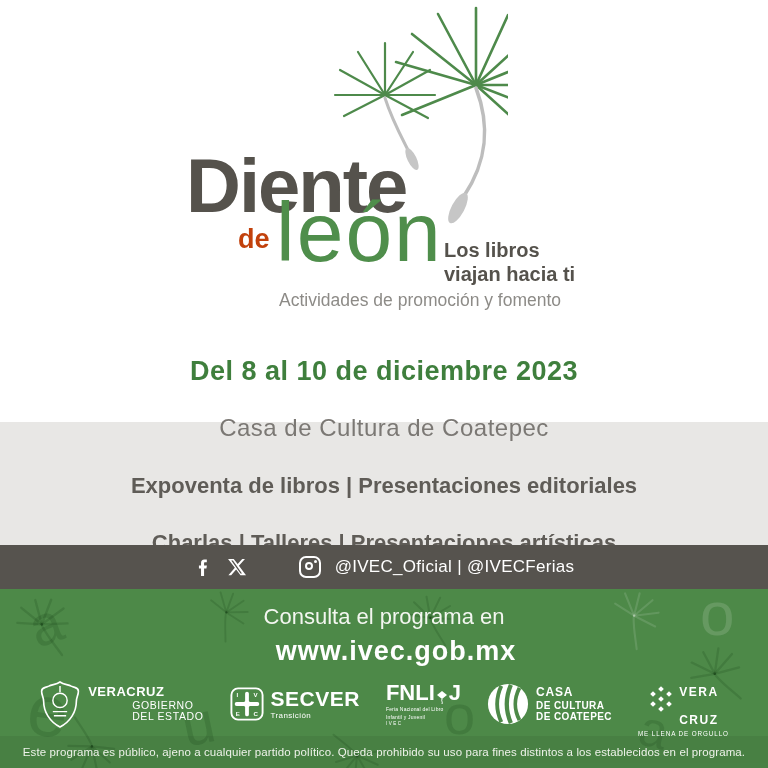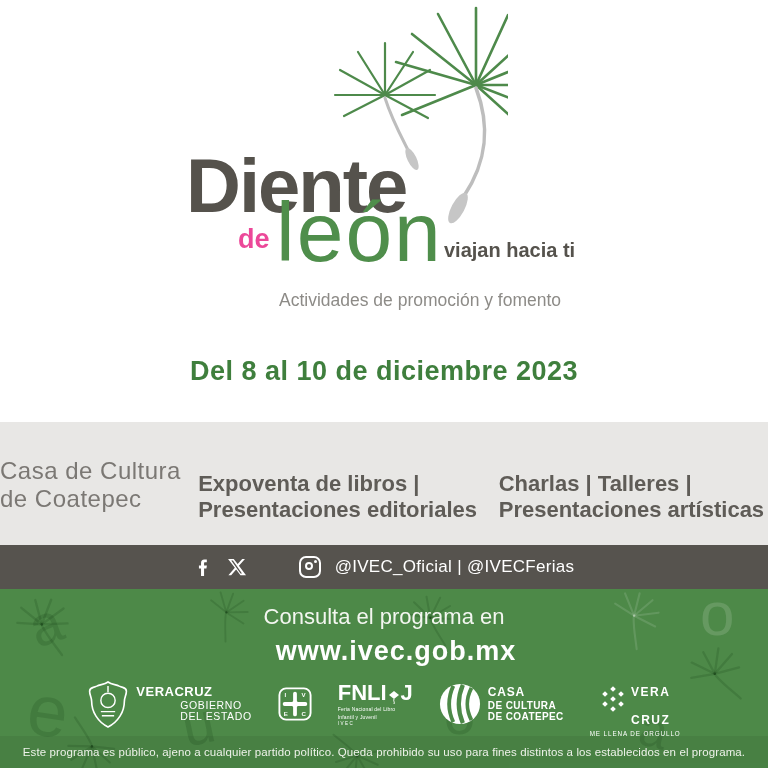--- a/index.html
+++ b/index.html
@@ -5,28 +5,28 @@
   html,body{margin:0;padding:0;background:#ffffff;}
   *{box-sizing:border-box;}
   .poster{
     position:relative;width:768px;height:768px;overflow:hidden;background:#ffffff;
     font-family:"Liberation Sans","DejaVu Sans",sans-serif;
   }
   
   .hero{position:absolute;left:0;top:0;width:768px;height:422px;background:#ffffff;}
   .dandelion{position:absolute;left:278px;top:0;width:230px;height:260px;}
   .ttl-diente{position:absolute;left:186px;top:148px;font-size:76px;line-height:1;font-weight:700;letter-spacing:-2px;color:#55524c;}
-  .ttl-de{position:absolute;left:238px;top:224px;font-size:27px;font-weight:700;color:#ec4899;}
+  .ttl-de{position:absolute;left:238px;top:224px;font-size:27px;font-weight:700;color:#c2410c;}
   .ttl-leon{position:absolute;left:276px;top:190px;font-size:84px;line-height:1;font-weight:300;letter-spacing:2px;color:#4f8e4b;}
   .tagline{position:absolute;left:444px;top:238px;font-size:20px;line-height:1.2;font-weight:700;color:#55524c;}
   .subtitle{position:absolute;left:279px;top:289px;font-size:17.5px;line-height:1.32;color:#8d8b87;}
   .date{position:absolute;left:0;top:356px;width:768px;text-align:center;font-size:27px;font-weight:700;color:#3f7f3d;letter-spacing:0.5px;}
   
   .venue{position:absolute;left:0;top:422px;width:768px;height:123px;background:#e8e7e5;
-         display:flex;flex-direction:row;align-items:center;justify-content:center;gap:7px;padding-top:2px;}
+         display:flex;flex-direction:column;align-items:center;justify-content:center;gap:7px;padding-top:2px;}
   .venue-name{font-size:24px;color:#7b7874;letter-spacing:0.5px;}
   .venue-act{font-size:22px;font-weight:700;color:#5f5c57;margin-top:24px;}
   
   .social{position:absolute;left:0;top:545px;width:768px;height:44px;background:#56534e;
           display:flex;align-items:center;justify-content:center;gap:14px;color:#ffffff;}
   .social .handles{font-size:17px;letter-spacing:0.3px;}
   .soc-gap{width:24px;}
   .ig-icon{position:relative;width:22px;height:22px;border:2px solid #fff;border-radius:7px;display:inline-block;}
   .ig-lens{position:absolute;left:4px;top:4px;width:8px;height:8px;border:2px solid #fff;border-radius:50%;}
   .ig-dot{position:absolute;right:2px;top:2px;width:3px;height:3px;background:#fff;border-radius:50%;}
@@ -92,20 +92,21 @@
       <path d="M198,88 C212,125 210,160 186,196" fill="none" stroke="#bdbdbd" stroke-width="3.6" stroke-linecap="round"></path>
       <ellipse cx="180" cy="208" rx="6.5" ry="17" transform="rotate(28 180 208)" fill="#c6c6c6"></ellipse>
       <path d="M107,98 C114,120 124,138 131,152" fill="none" stroke="#bdbdbd" stroke-width="3" stroke-linecap="round"></path>
       <ellipse cx="134" cy="159" rx="4.5" ry="12" transform="rotate(-26 134 159)" fill="#c6c6c6"></ellipse>
     </svg>
 
     <div class="ttl-diente">Diente</div>
     <div class="ttl-de">de</div>
     <div class="ttl-leon">león</div>
     <div class="tagline">
+      <div>Los libros</div>
       <div>viajan hacia ti</div>
     </div>
     <div class="subtitle">
       <div>Actividades de promoción y fomento</div>
     </div>
     <div class="date">Del 8 al 10 de diciembre 2023</div>
   </div>
 
   <div class="venue">
     <div class="venue-name">Casa de Cultura de Coatepec</div>
@@ -195,20 +196,24 @@
       <div class="logo">
         <svg width="34" height="34" viewBox="0 0 36 36">
           <rect x="1.5" y="1.5" width="33" height="33" rx="7" fill="none" stroke="#fff" stroke-width="2"></rect>
           <path d="M18,7 v22 M7,18 h22" stroke="#fff" stroke-width="4" stroke-linecap="round"></path>
           <circle cx="18" cy="18" r="3.4" fill="#fff"></circle>
           <text x="7" y="11" font-size="6.5" fill="#fff" font-family="Liberation Sans, sans-serif" font-weight="700">I</text>
           <text x="25" y="11" font-size="6.5" fill="#fff" font-family="Liberation Sans, sans-serif" font-weight="700">V</text>
           <text x="6" y="31" font-size="6.5" fill="#fff" font-family="Liberation Sans, sans-serif" font-weight="700">E</text>
           <text x="25" y="31" font-size="6.5" fill="#fff" font-family="Liberation Sans, sans-serif" font-weight="700">C</text>
         </svg>
+        <div class="stack">
+          <span class="secver">SECVER</span>
+          <span class="secver-sub">Transición</span>
+        </div>
       </div>
 
       <div class="logo">
         <div class="stack" style="align-items:flex-start;">
           <div class="fnlij-row">
             <span>FNLI</span>
             <svg width="10" height="13" viewBox="0 0 10 13">
               <path d="M5,0 L10,4 5,8 0,4 Z" fill="#fff"></path>
               <path d="M5,8 C4,10 6,11 5,13" stroke="#fff" stroke-width="1" fill="none"></path>
             </svg>

